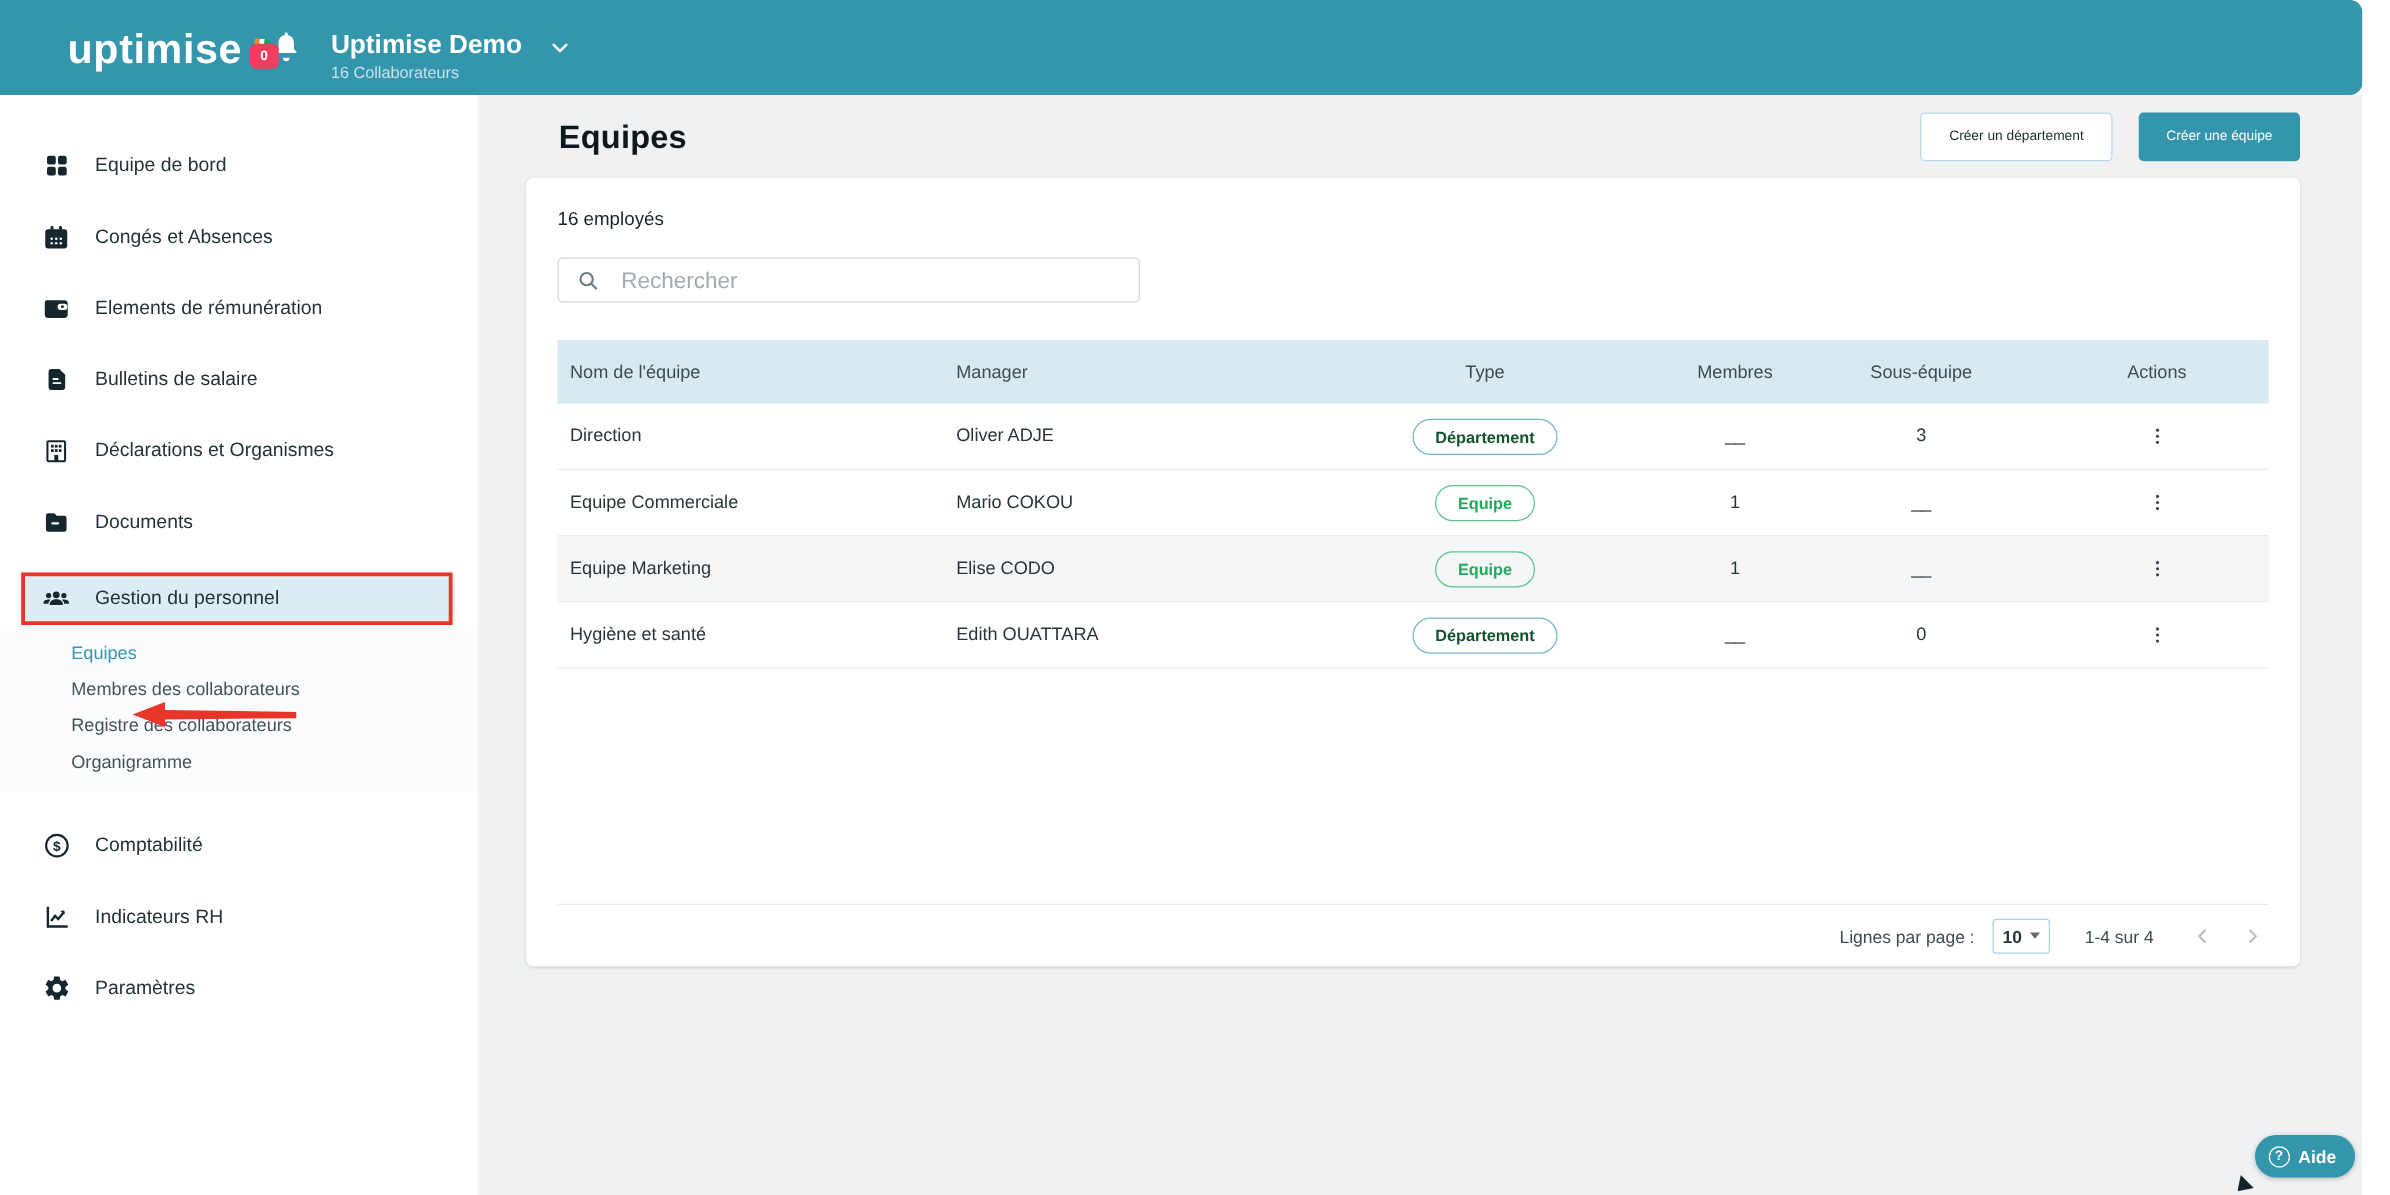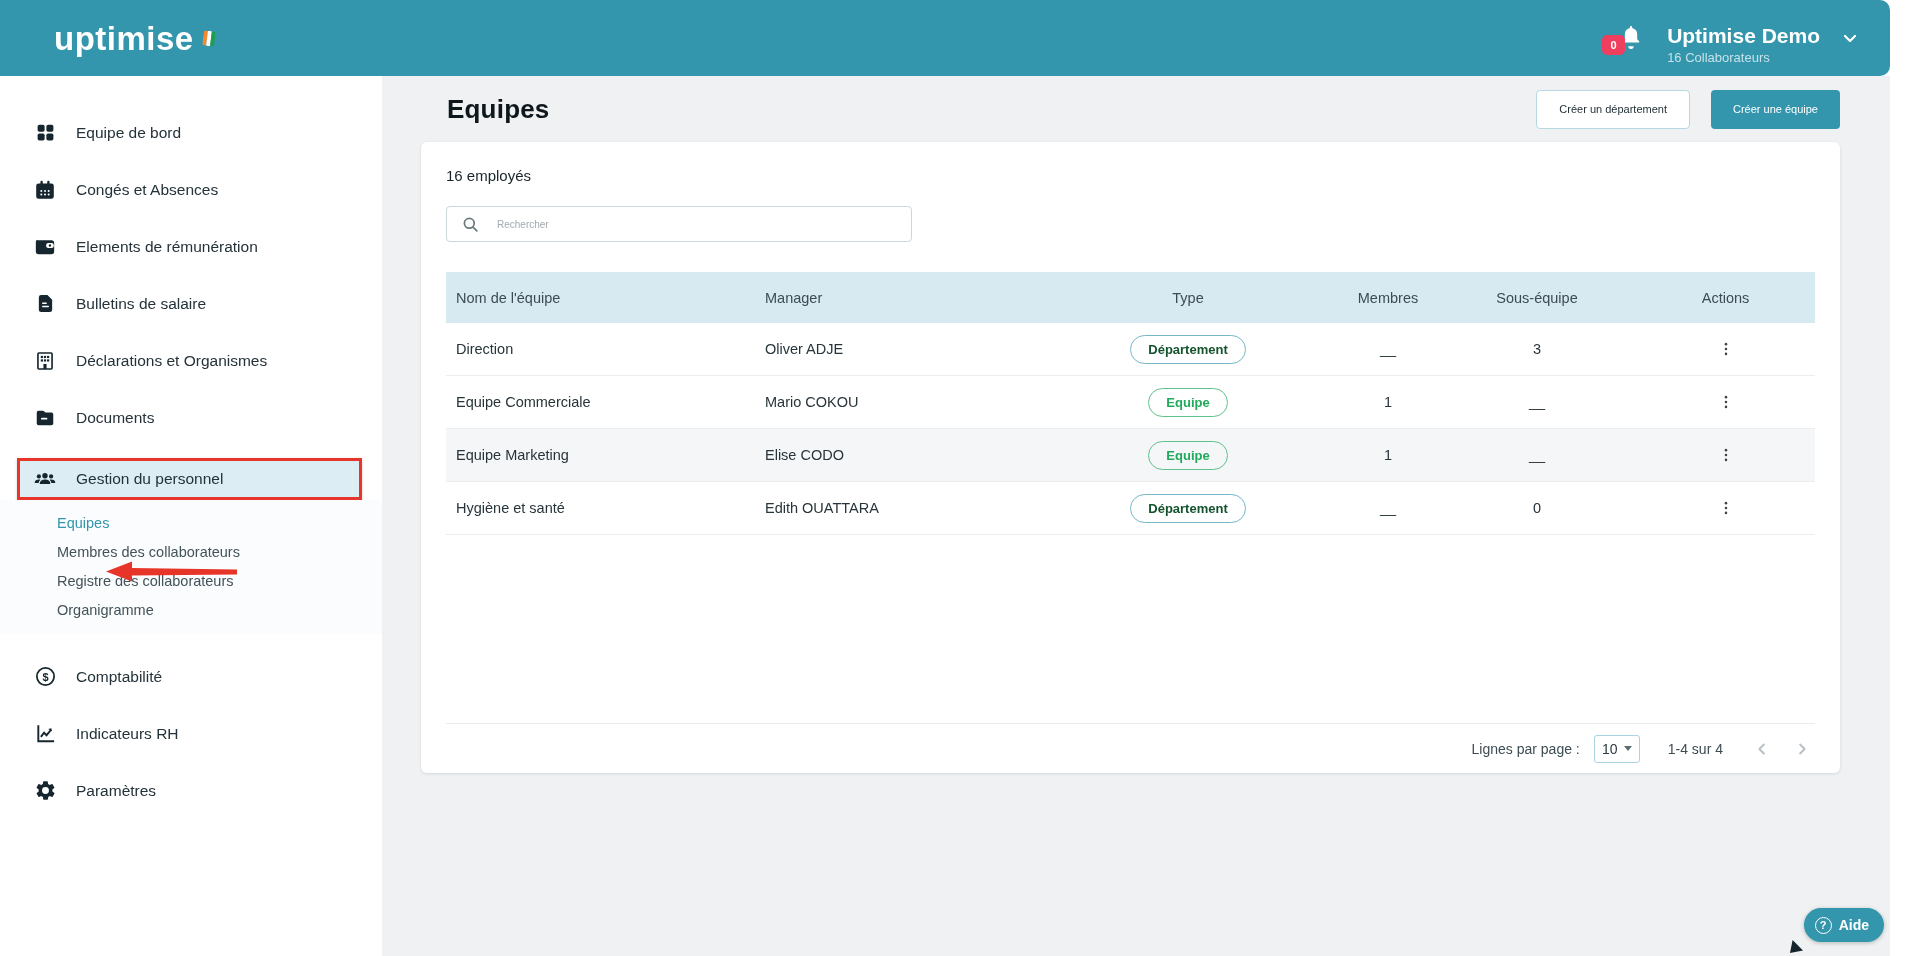--- a/index.html
+++ b/index.html
@@ -7,21 +7,21 @@
   body {
     width:1912px; height:956px; position:relative; overflow:hidden;
     background:#ffffff; font-family:"Liberation Sans", sans-serif;
     -webkit-font-smoothing:antialiased;
   }
   .app { position:absolute; left:0; top:0; width:1890px; height:956px; }
 
   
   .topbar {
     height:76px; background:#3396ad; border-radius:0 10px 10px 0;
-    display:flex; align-items:center; justify-content:space-between;
+    display:flex; align-items:center; justify-content:flex-start;
     padding:0 30px 0 54px;
   }
   .logo { display:flex; align-items:flex-start; gap:9px; cursor:pointer; }
   .logo-text { color:#fff; font-size:33px; font-weight:800; letter-spacing:.5px; line-height:1; }
   .flag { width:12px; height:15px; display:flex; border-radius:2px; overflow:hidden; transform:rotate(7deg); margin-top:9px; }
   .flag span { flex:1; }
   .flag .f1 { background:#f6882d; } .flag .f2 { background:#ffffff; } .flag .f3 { background:#1e9e53; }
 
   .top-right { display:flex; align-items:center; gap:20px; }
   .bell-wrap { position:relative; width:30px; height:32px; cursor:pointer; }
@@ -72,41 +72,41 @@
   .btn-primary { background:#3396ad; border:none; color:#fff; padding:0 22px; }
 
   .card {
     margin-top:12px; background:#fff; border-radius:6px; height:631px;
     box-shadow:0 1px 3px rgba(25,39,45,.12); display:flex; flex-direction:column;
     padding:25px 25px 0;
   }
   .emp-count { font-size:15px; color:#18242a; }
   .search-box { margin-top:22px; width:466px; height:36px; border:1px solid #ccd6db; border-radius:4px; display:flex; align-items:center; background:#fff; }
   .search-icon { margin:0 15px 0 14px; color:#6d7a80; display:flex; }
-  .search-box input { border:none; outline:none; font-size:10px; color:#ec4899; width:380px; font-family:"Liberation Sans",sans-serif; background:transparent; }
+  .search-box input { border:none; outline:none; font-size:18px; color:#ec4899; width:380px; font-family:"Liberation Sans",sans-serif; background:transparent; }
   .search-box input::placeholder { color:#a2abb0; }
 
   .table { margin-top:30px; }
   .thead { display:flex; height:51px; background:#d7eaf1; align-items:center; font-size:14.5px; color:#3d4c53; }
   .cell { position:relative; display:flex; align-items:center; justify-content:center; }
   .c1 { width:300px; justify-content:flex-start; padding-left:10px; }
   .c2 { width:292px; justify-content:flex-start; padding-left:19px; }
   .c3 { width:300px; } .c4 { width:100px; } .c5 { width:198px; } .c6 { flex:1; }
   .thead .cell + .cell::before { content:""; position:absolute; left:0; top:15px; bottom:15px; width:1px; background:#b9ced6; }
 
   .trow { display:flex; height:53px; align-items:center; border-bottom:1px solid #ebedee; font-size:14.5px; color:#27343a; cursor:pointer; background:#fff; }
   .trow.alt { background:#f5f6f8; }
   .badge { display:inline-block; padding:6px 17px; border-radius:16px; font-size:13px; font-weight:700; background:transparent; }
   .badge.departement { color:#14532d; border:1px solid #74b7c8; }
   .badge.equipe { color:#21a95c; border:1px solid #5fc28c; }
   .kebab { width:30px; height:30px; display:flex; align-items:center; justify-content:center; color:#3f4447; cursor:pointer; border-radius:50%; }
 
   .spacer { flex:1; }
   .pagination { border-top:1px solid #e9ebed; height:50px; display:flex; align-items:center; justify-content:flex-end; font-size:14px; color:#3d4c53; }
-  .rpp-select { margin:0 16px 0 14px; width:46px; height:28px; border:1px solid #a9d3e0; border-radius:3px; display:flex; align-items:center; justify-content:center; gap:6px; cursor:pointer; background:#fff; color:#2c3a40; }
+  .rpp-select { margin:0 16px 0 14px; width:46px; height:28px; border:1px solid #a9d3e0; border-radius:3px; display:flex; align-items:center; justify-content:center; gap:6px; cursor:pointer; background:#fff; color:#2c3a40;font-weight:bold; }
   .caret { width:0; height:0; border-left:4.5px solid transparent; border-right:4.5px solid transparent; border-top:5.5px solid #5c6c72; }
   .range { margin:0 26px 0 12px; }
   .pg-btn { width:26px; height:26px; display:flex; align-items:center; justify-content:center; color:#b8bec1; cursor:pointer; }
   .pg-btn + .pg-btn { margin-left:14px; }
 
   
   .right-strip { position:absolute; right:0; top:0; width:22px; height:956px; background:#ffffff; z-index:40; }
 
   
   .help-btn {

